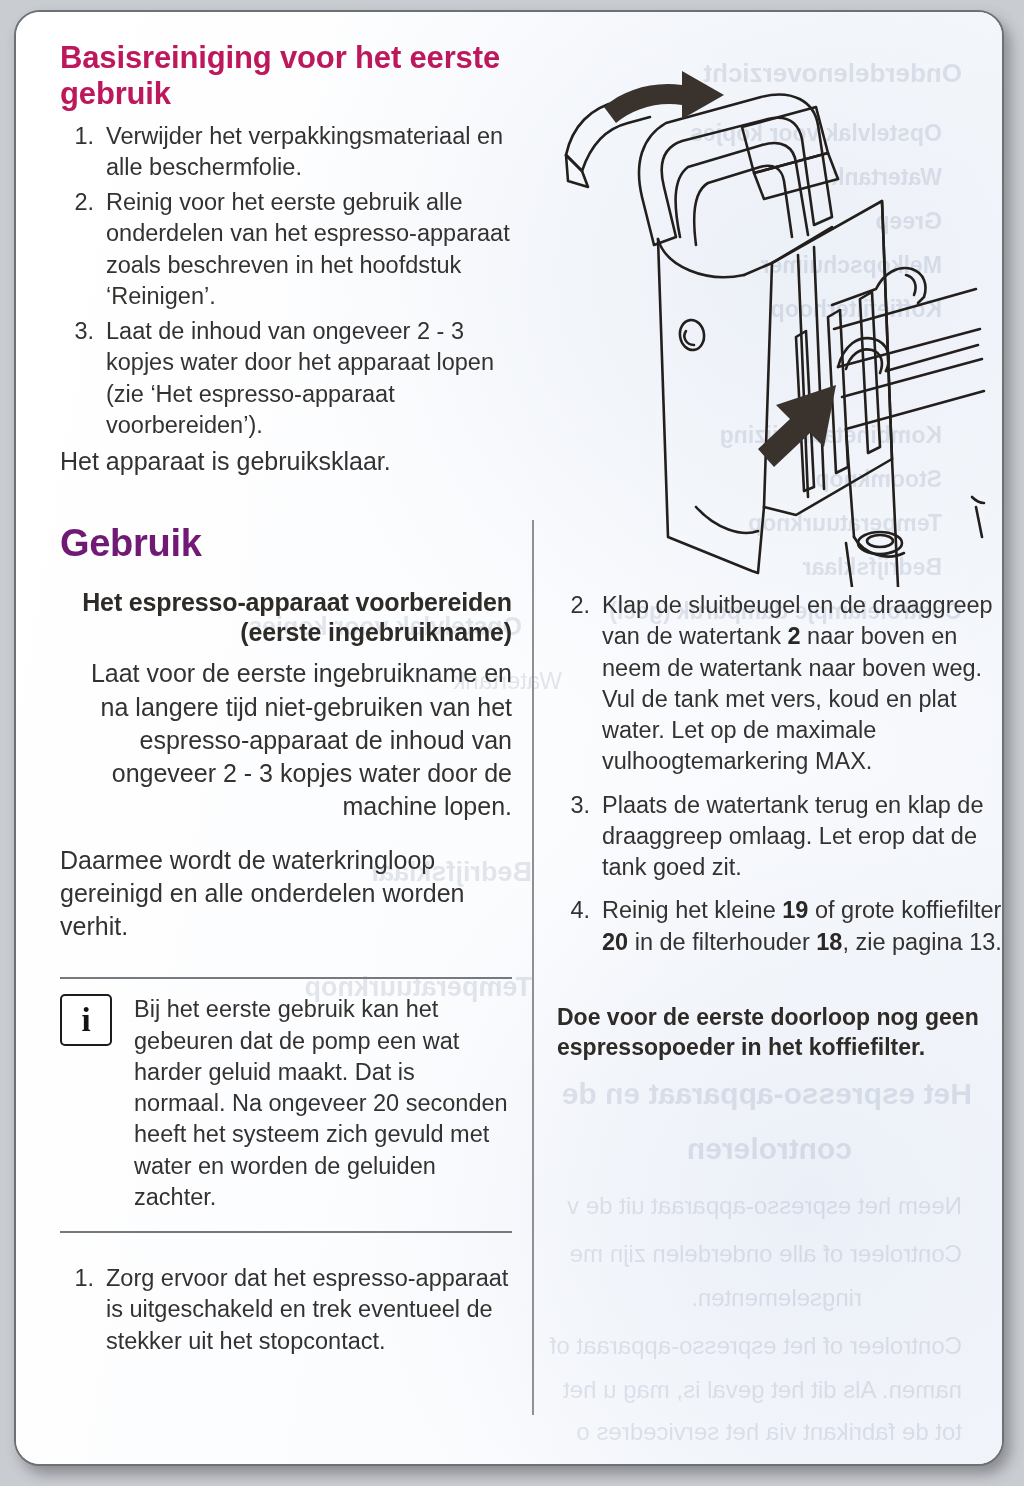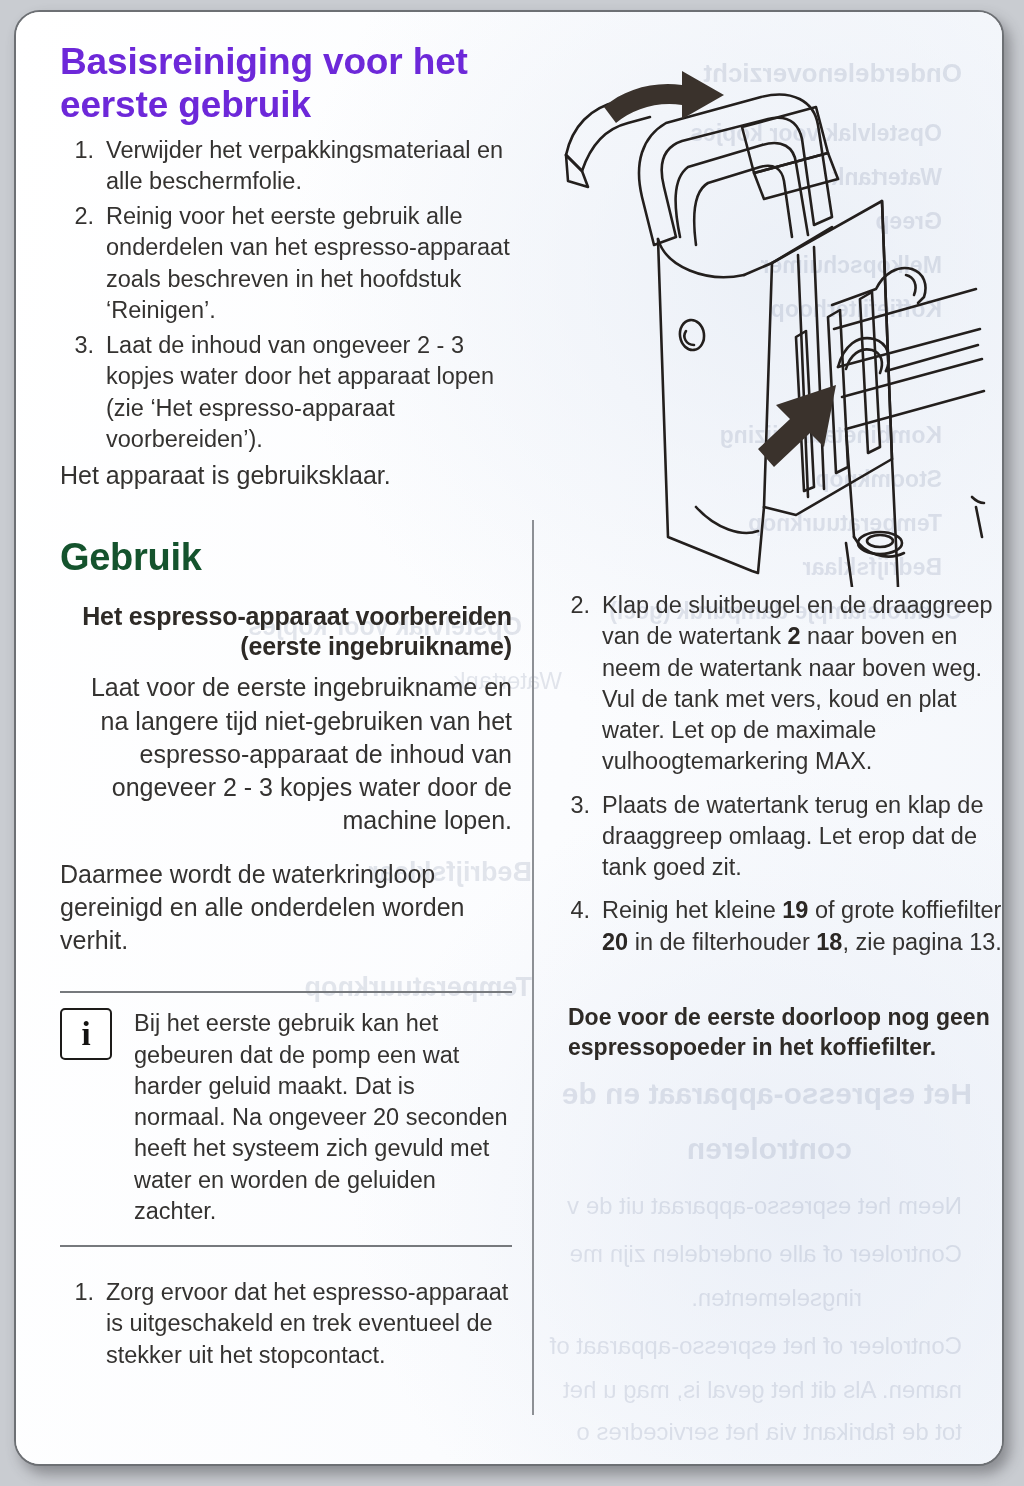--- a/index.html
+++ b/index.html
@@ -67,48 +67,48 @@
     width: 2px;
     height: 895px;
     background: #8d9095;
   }
 
   h1.section-title {
     font-size: 38px;
     font-weight: bold;
     letter-spacing: -0.3px;
     margin: 0;
-    color: #14532d;
+    color: #701a75;
   }
   h2.block-title {
-    font-size: 37px;
+    font-size: 31px;
     font-weight: bold;
     line-height: 1.17;
     margin: 0;
-    color: #6d28d9;
+    color: #be185d;
     letter-spacing: -0.15px;
   }
   h3.sub-title {
     font-size: 25px;
     font-weight: bold;
     line-height: 1.2;
     margin: 0;
     color: #2e2a26;
     letter-spacing: -0.15px;
   }
   p.body-text {
     font-size: 25px;
     line-height: 1.33;
     margin: 0;
     color: #343230;
   }
   p.body-bold {
     font-size: 23px;
     line-height: 1.33;
-    margin: 12px;
+    margin: 1px;
     font-weight: bold;
     color: #2e2a26;
   }
 
   
   ol.num-list {
     list-style: none;
     margin: 0;
     padding: 0;
   }

